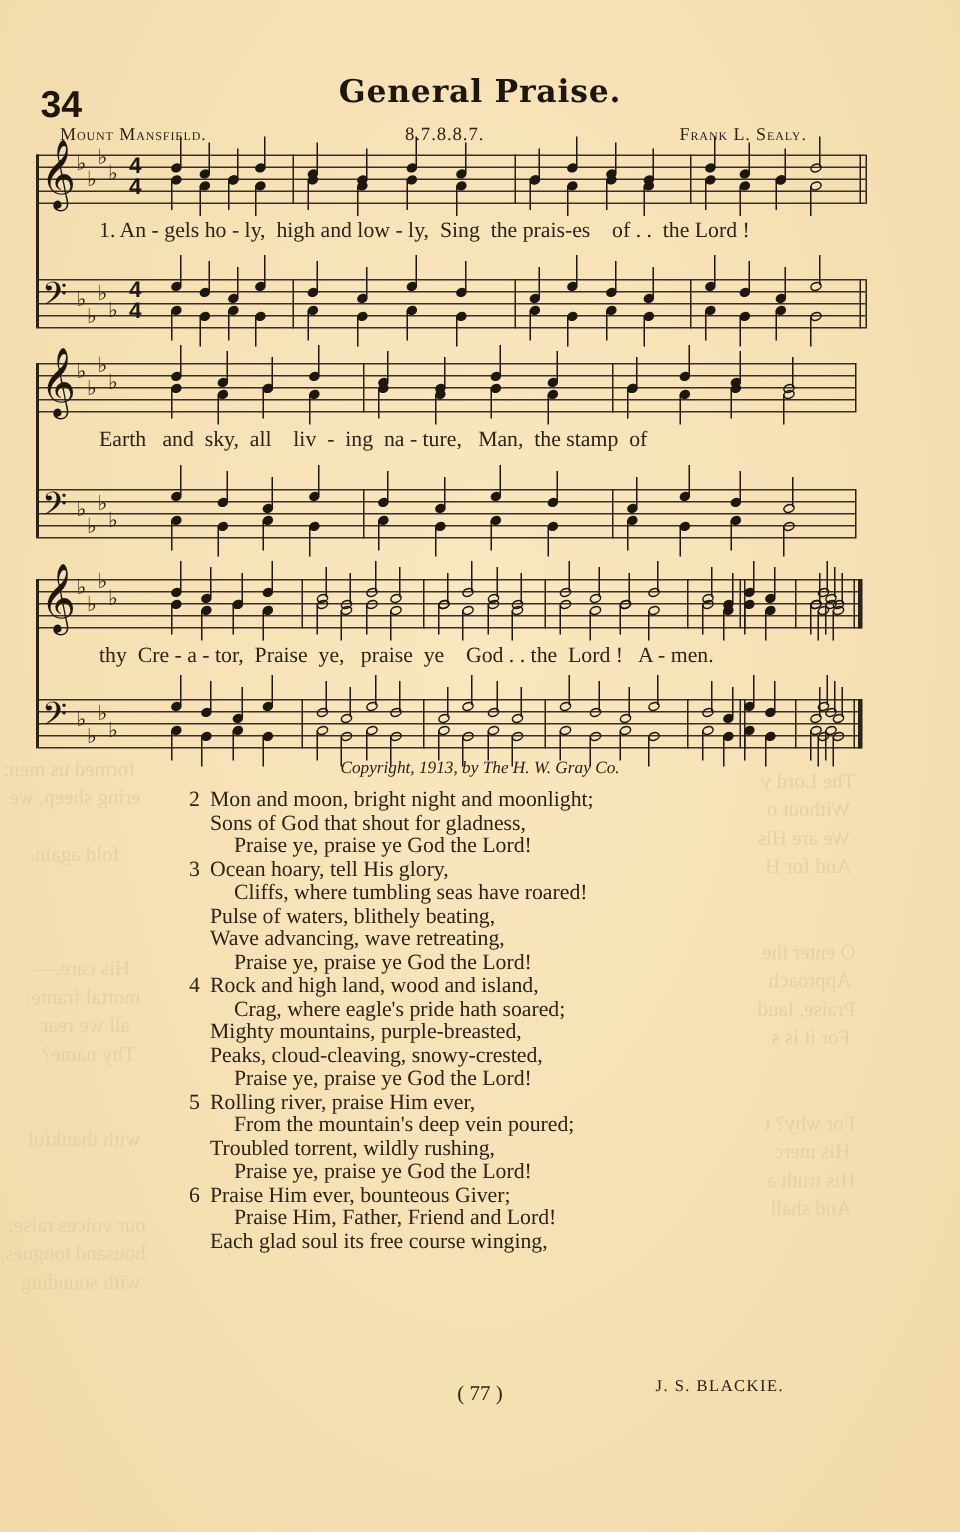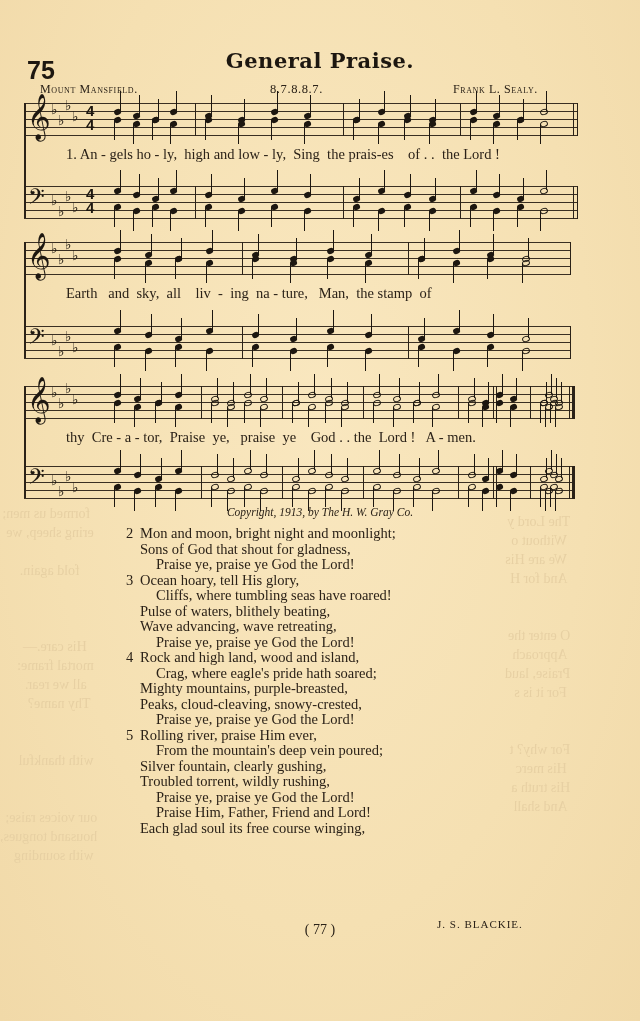--- a/index.html
+++ b/index.html
@@ -79,21 +79,21 @@
     Thy name?
 
 
    with thankful
 
 
   our voices raise;
   housand tongues,
    with sounding</div>
 
-<div class="hymn-number">75</div>
+<div class="hymn-number">34</div>
 <div class="hymn-title">General Praise.</div>
 <div class="meta tune">Mount Mansfield.</div>
 <div class="meta metre">8.7.8.8.7.</div>
 <div class="meta composer">Frank L. Sealy.</div>
 
 <div id="score">
     <div>
       <div class="staff" style="position: absolute; left: 24px; width: 553px; top: 103px;">
         <div class="line" style="top: 0px;"></div>
         <div class="line" style="top: 8px;"></div>
@@ -649,24 +649,24 @@
   <div class="verse">
     <span class="vline"><span class="vnum">4</span><span>Rock and high land, wood and island,</span></span>
     <span class="vline indent">Crag, where eagle's pride hath soared;</span>
     <span class="vline">Mighty mountains, purple-breasted,</span>
     <span class="vline">Peaks, cloud-cleaving, snowy-crested,</span>
     <span class="vline indent">Praise ye, praise ye God the Lord!</span>
   </div>
   <div class="verse">
     <span class="vline"><span class="vnum">5</span><span>Rolling river, praise Him ever,</span></span>
     <span class="vline indent">From the mountain's deep vein poured;</span>
-    <span class="vline">Silver fountain, clearly gushing,</span>
     <span class="vline">Troubled torrent, wildly rushing,</span>
     <span class="vline indent">Praise ye, praise ye God the Lord!</span>
   </div>
   <div class="verse">
+    <span class="vline"><span class="vnum">6</span><span>Praise Him ever, bounteous Giver;</span></span>
     <span class="vline indent">Praise Him, Father, Friend and Lord!</span>
     <span class="vline">Each glad soul its free course winging,</span>
   </div>
 </div>
 
 <div class="author">J. S. BLACKIE.</div>
 <div class="page-number">( 77 )</div>
 
 </body></html>

